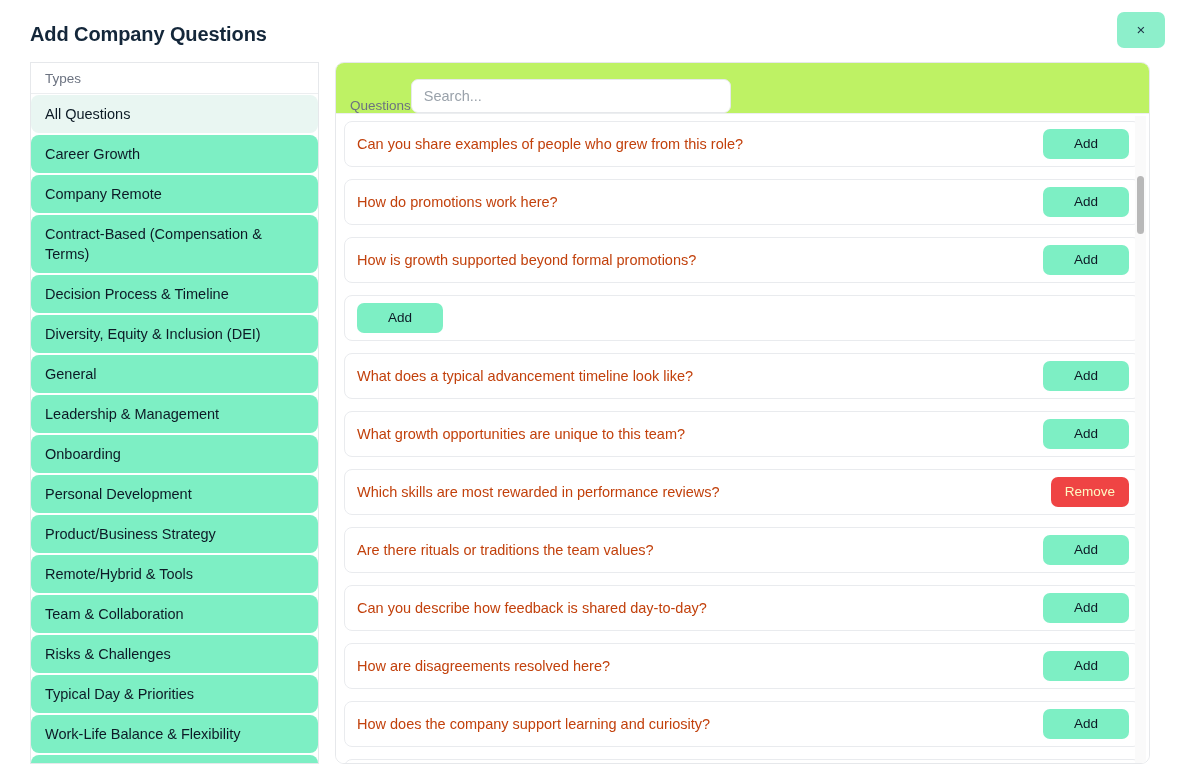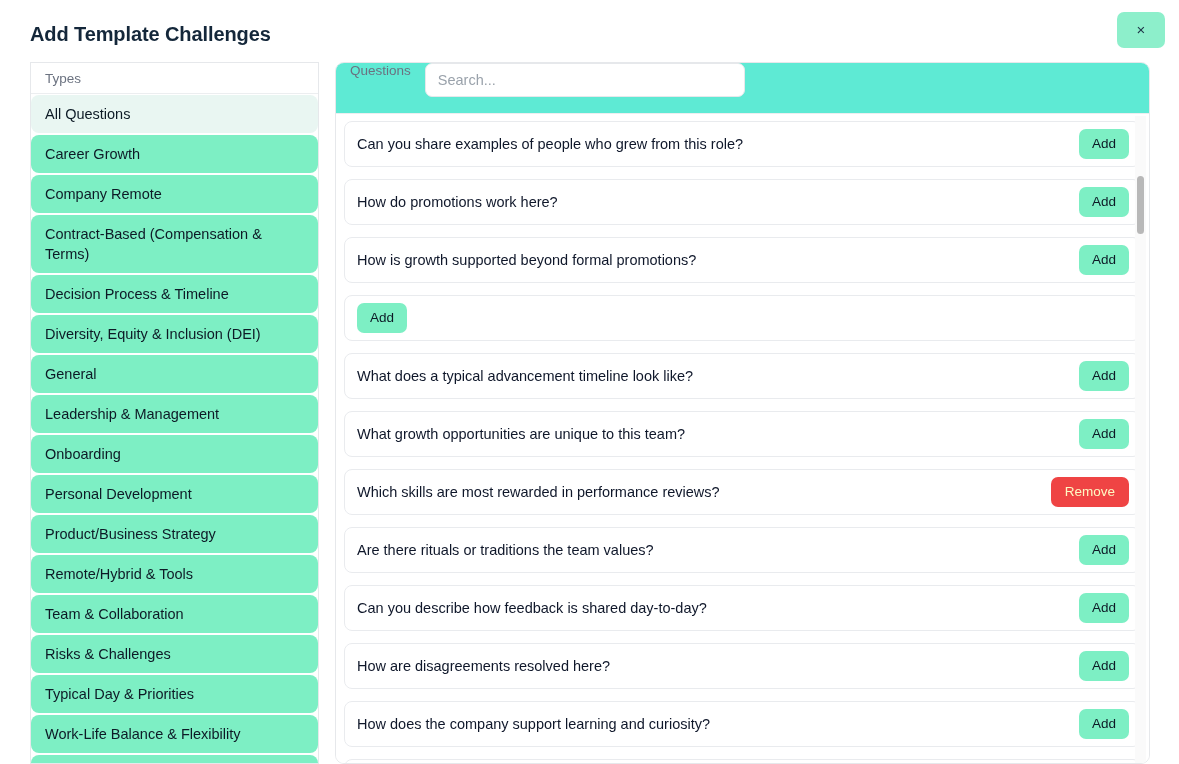--- a/index.html
+++ b/index.html
@@ -110,24 +110,23 @@
     background: #ffffff;
     border: 1px solid #e6e8eb;
     border-radius: 9px;
     position: relative;
     overflow: hidden;
   }
   .questions-header {
     height: 51px;
     border-bottom: 1px solid #eceef0;
     display: flex;
-    align-items: flex-start;
+    align-items: flex-end;
     padding: 0 14px;
-    gap: 14px;
-    background: #5eead4;
+    background: #bef264;
   }
   .questions-label {
     font-size: 13.5px;
     color: #6b7280;
   }
   .search-input {
     width: 320px;
     height: 32px;
     border: 1px solid #e6e8eb;
     border-radius: 7px;
@@ -153,35 +152,35 @@
     justify-content: space-between;
     background: #ffffff;
     border: 1px solid #e9ebee;
     border-radius: 8px;
     height: 46px;
     margin-bottom: 12px;
     padding: 0 11px 0 12px;
   }
   .question-text {
     font-size: 14.5px;
-    color: #0f172a;
+    color: #c2410c;
     white-space: nowrap;
     overflow: hidden;
     text-overflow: ellipsis;
   }
   .row-button {
     flex: 0 0 auto;
     border: none;
     border-radius: 7px;
     font-size: 13.5px;
     font-weight: normal;
     cursor: pointer;
     font-family: "Liberation Sans", sans-serif;
     height: 30px;
-    padding: 0 13px;
+    padding: 0 31px;
     line-height: 30px;
   }
   .row-button.add {
     background: #7defc4;
     color: #0d1a26;
   }
   .row-button.remove {
     background: #ef4444;
     color: #fef9c3;
     padding: 0 14px;
@@ -205,21 +204,21 @@
     background: #b8b8b8;
     border-radius: 4px;
   }
 </style>
 </head>
 <body>
 
 <div class="modal">
 
   <div class="modal-header">
-    <div class="modal-title">Add Template Challenges</div>
+    <div class="modal-title">Add Company Questions</div>
     <button class="close-button">×</button>
   </div>
 
   <div class="modal-body">
 
     <div class="types-panel">
       <div class="types-header">Types</div>
       <div class="types-list" id="types-list">
           <div class="type-item selected"><span>All Questions</span></div>
           <div class="type-item"><span>Career Growth</span></div>

